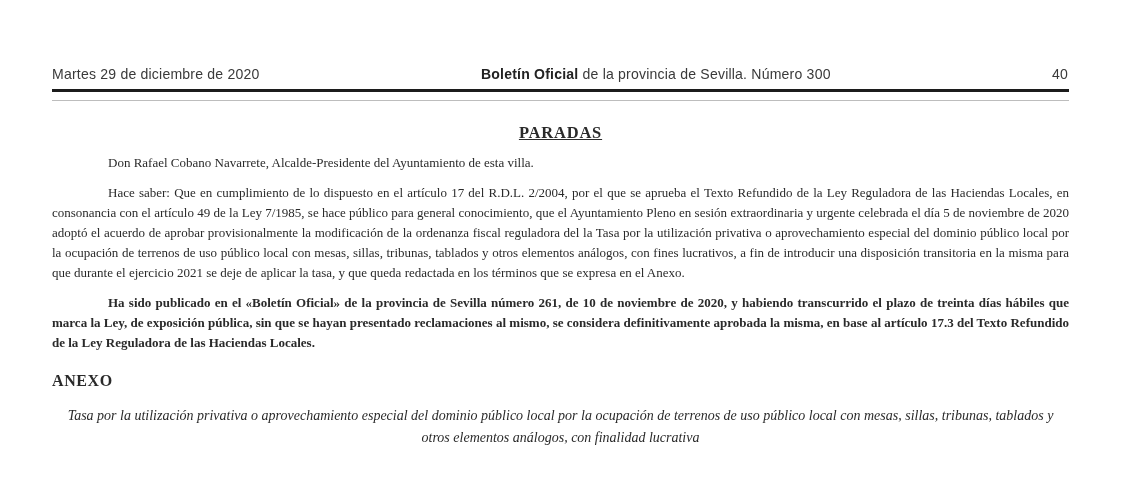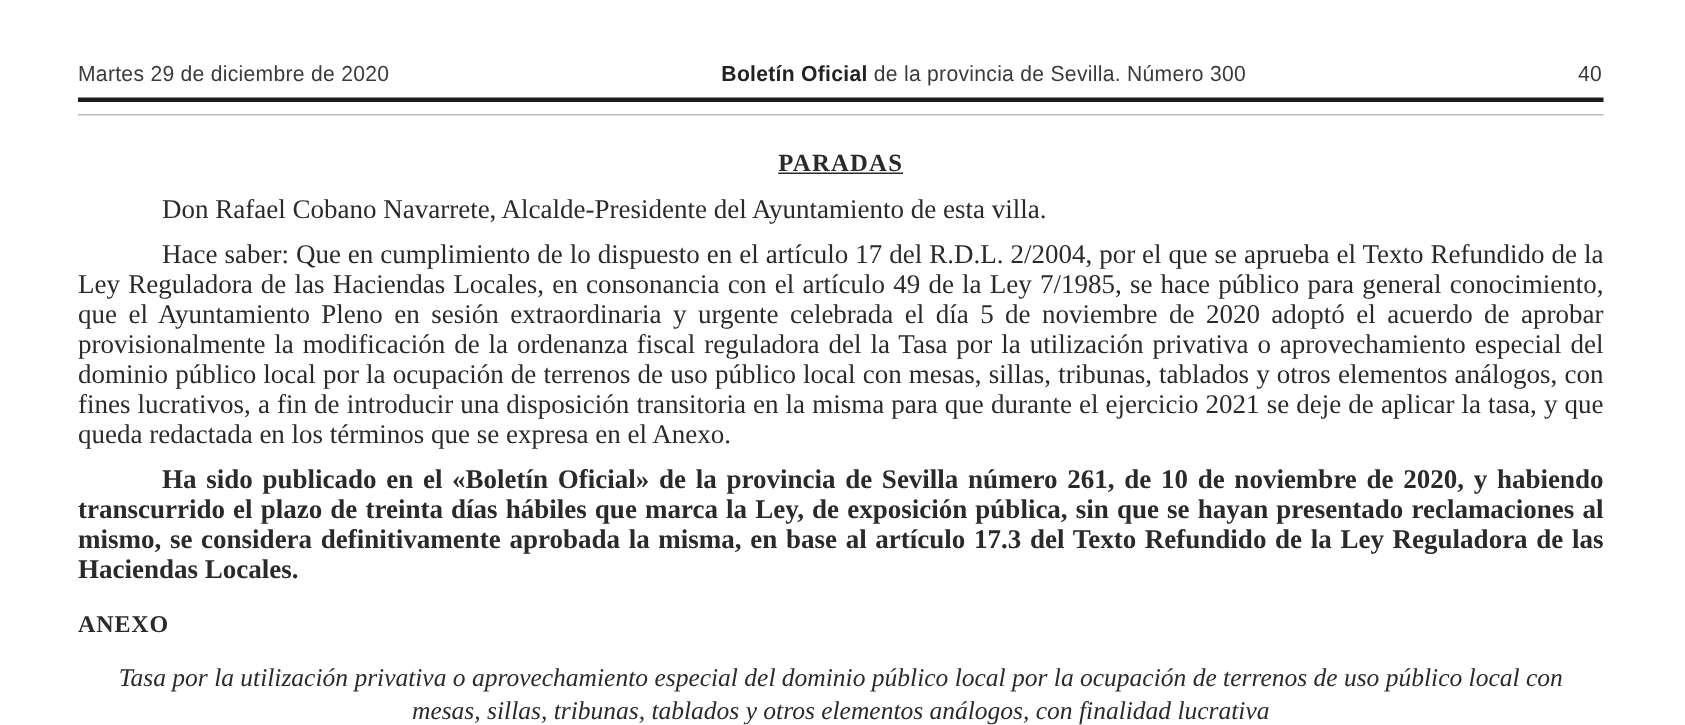--- a/index.html
+++ b/index.html
@@ -16,21 +16,21 @@
     position: relative;
   }
   .page {
     padding: 0 54px 0 52px;
     box-sizing: border-box;
     width: 1123px;
   }
 
   
   .masthead {
-    padding-top: 42px;
+    padding-top: 66px;
   }
   .masthead-row {
     display: flex;
     align-items: baseline;
     justify-content: space-between;
     font-family: "Liberation Sans", sans-serif;
     font-size: 14.5px;
     letter-spacing: 0.2px;
     color: #3a3a3a;
     transform: scaleX(0.97);
@@ -57,39 +57,39 @@
   
   .doc-heading {
     text-align: center;
     font-size: 16.5px;
     letter-spacing: 0.8px;
     margin: 22px 0 10px 0;
     color: #2a2a2a;
     text-decoration: underline;
   }
   .doc-paragraph {
-    font-size: 18px;
+    font-size: 13px;
     line-height: 20px;
     text-align: justify;
     text-indent: 56px;
     margin: 0 0 10px 0;
     hyphens: auto;
     color: #2a2a2a;
   }
   .doc-paragraph.para-2 { margin-bottom: 19px; font-weight: bold; }
   .annex-heading {
     text-align: left;
     font-size: 16px;
     letter-spacing: 0.6px;
     margin: 14px 0 15px 0;
     color: #2a2a2a;
   }
   .annex-title {
     font-style: italic;
-    font-size: 17px;
+    font-size: 14px;
     line-height: 22px;
     text-align: center;
     margin: 0 10px;
     color: #2a2a2a;
   }
 </style>
 </head>
 <body>
 
 <div class="page">

